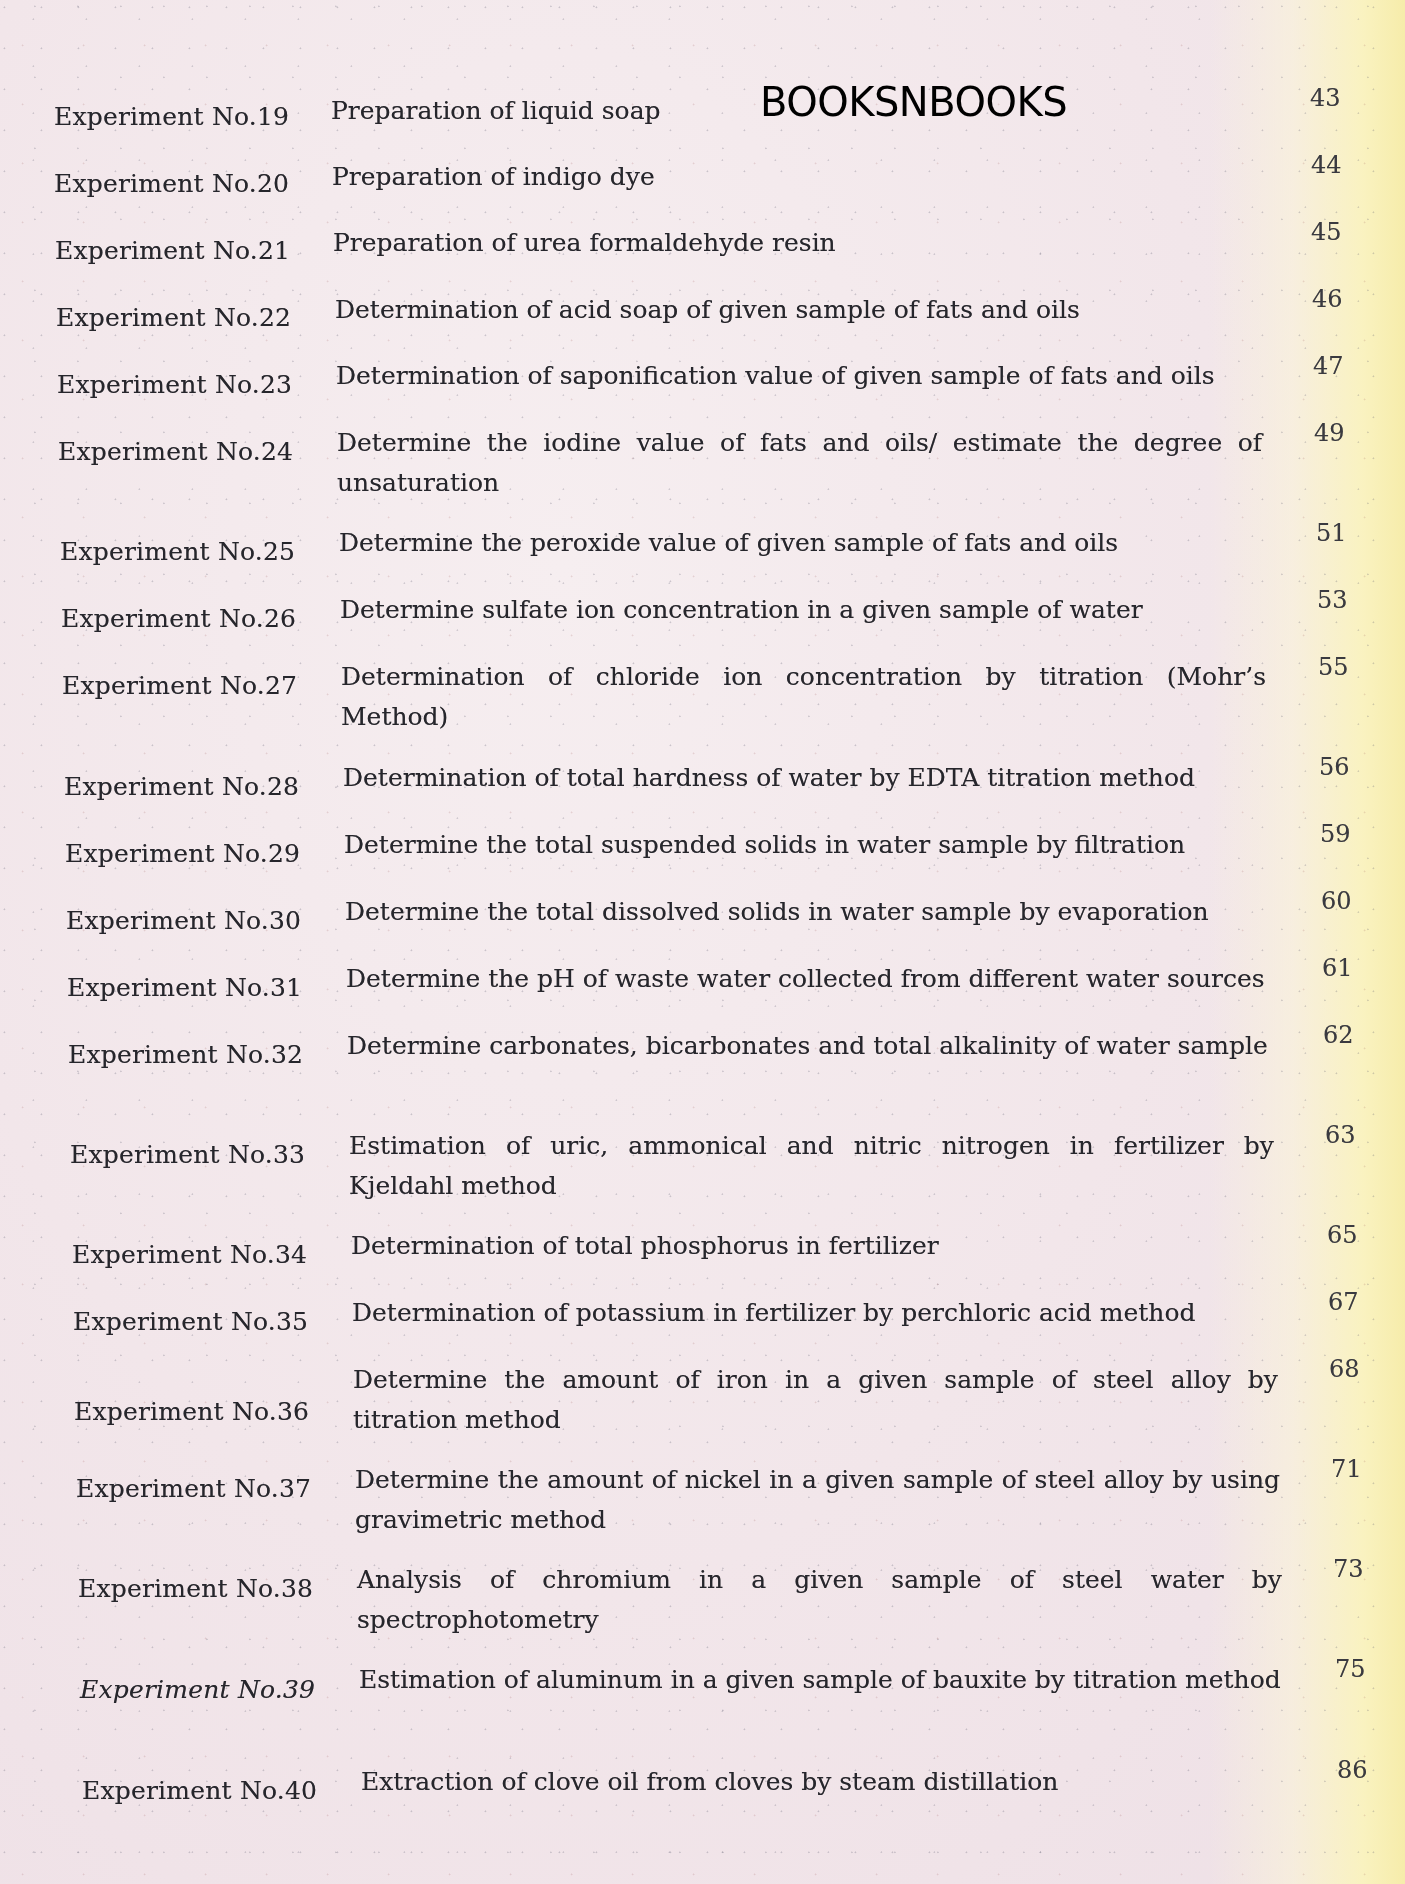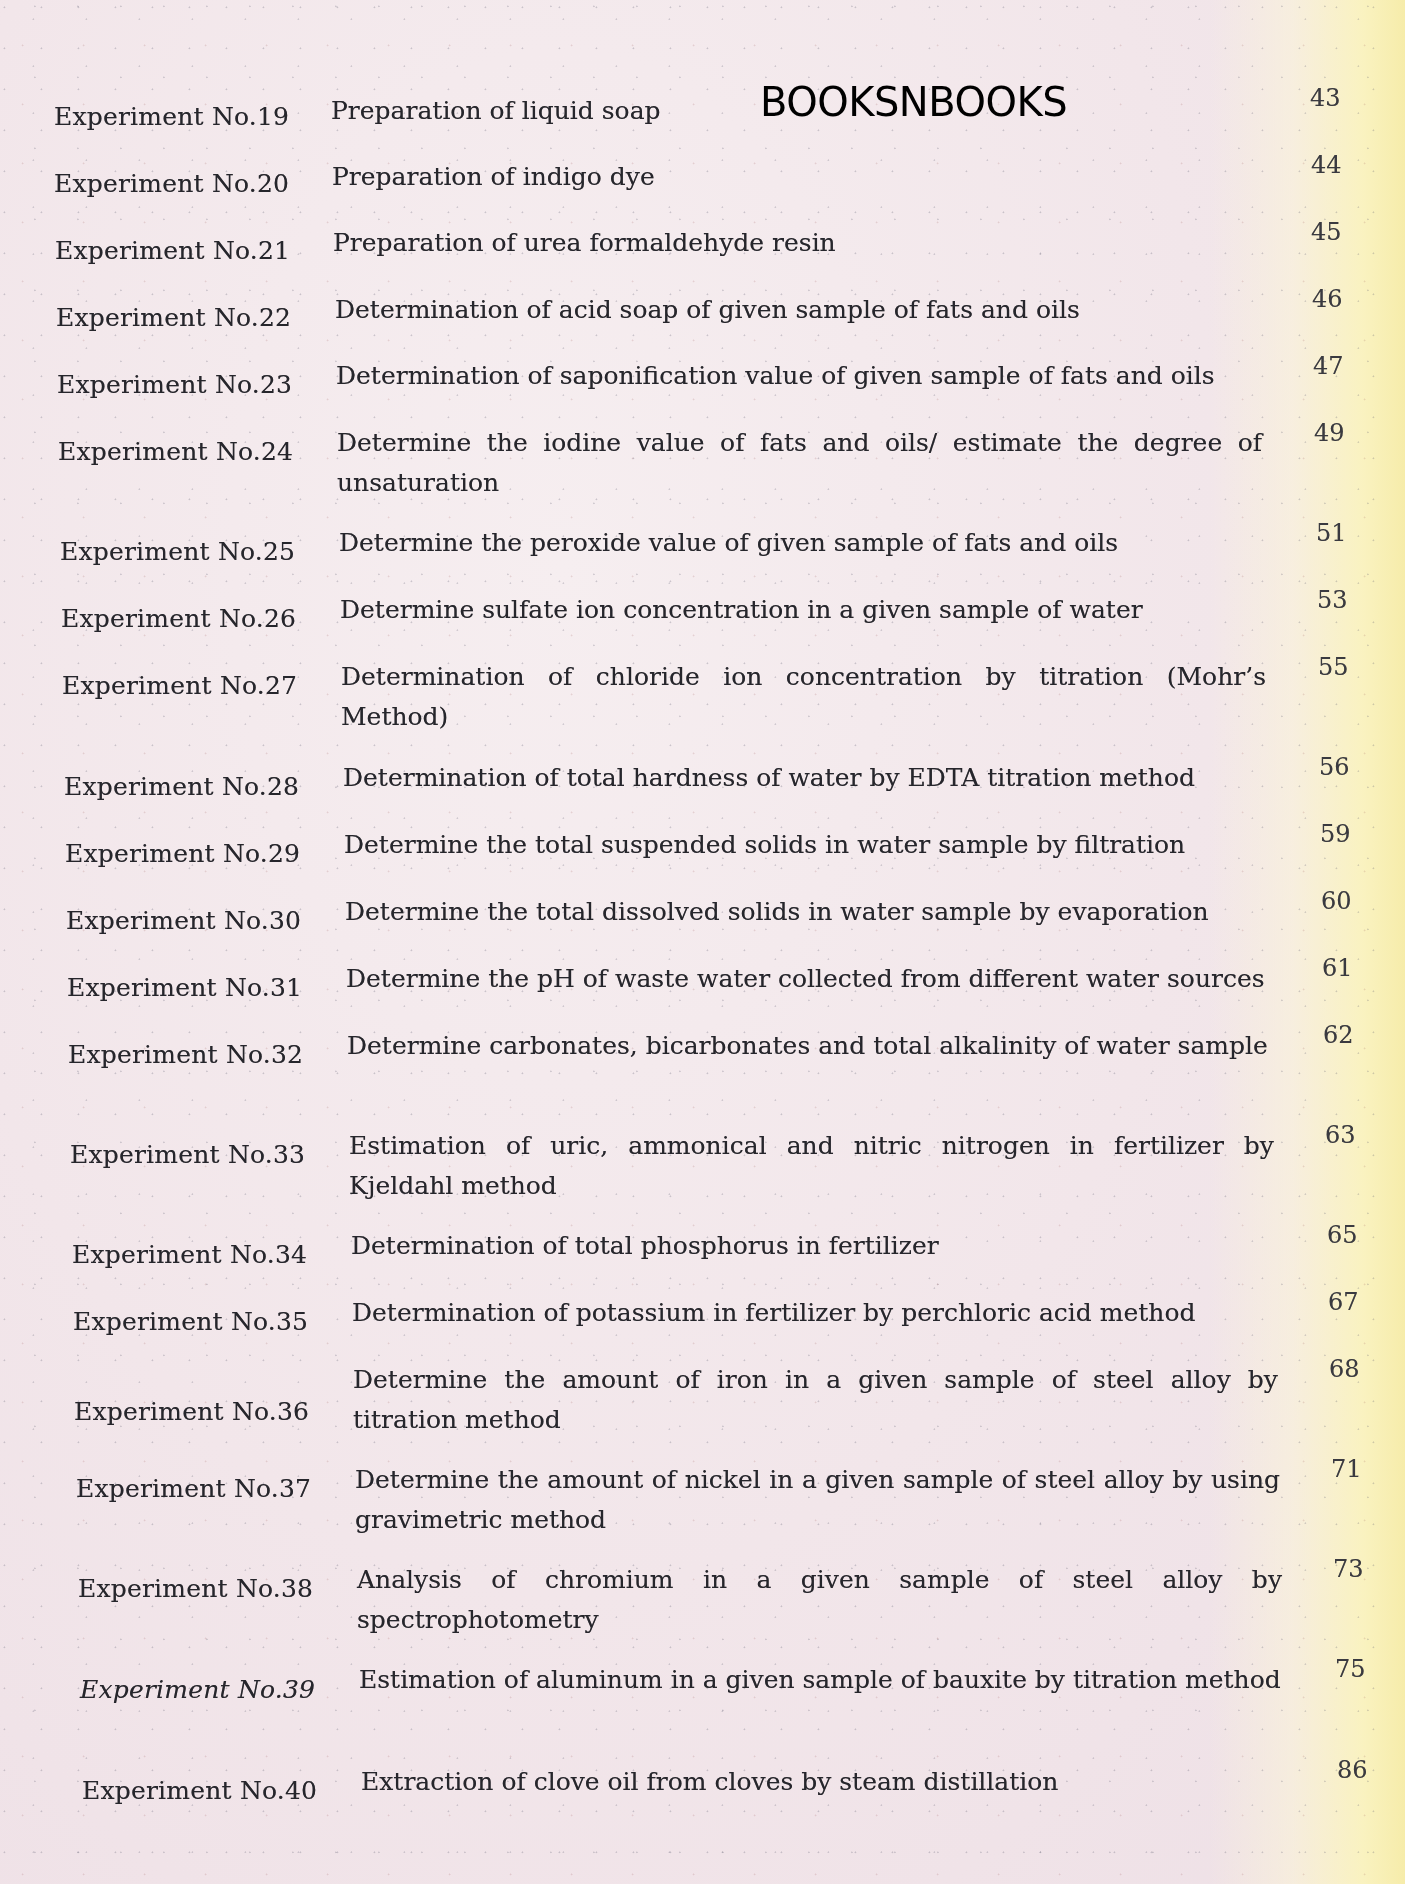--- a/index.html
+++ b/index.html
@@ -201,21 +201,21 @@
   </div>
 
   <div class="entry">
     <span class="exp-label" style="left:76px; top:1474px;">Experiment No.37</span>
     <span class="exp-title two-line" style="left:355px; top:1460px; width:925px;">Determine the amount of nickel in a given sample of steel alloy by using gravimetric method</span>
     <span class="exp-page" style="left:1331px; top:1455px;">71</span>
   </div>
 
   <div class="entry">
     <span class="exp-label" style="left:78px; top:1574px;">Experiment No.38</span>
-    <span class="exp-title two-line" style="left:357px; top:1560px; width:925px;">Analysis of chromium in a given sample of steel alloy by spectrophotometry</span>
+    <span class="exp-title two-line" style="left:357px; top:1560px; width:925px;">Analysis of chromium in a given sample of steel water by spectrophotometry</span>
     <span class="exp-page" style="left:1333px; top:1555px;">73</span>
   </div>
 
   <div class="entry">
     <span class="exp-label" style="left:80px; top:1675px;font-style:italic;">Experiment No.39</span>
     <span class="exp-title two-line" style="left:359px; top:1660px; width:925px;">Estimation of aluminum in a given sample of bauxite by titration method</span>
     <span class="exp-page" style="left:1335px; top:1655px;">75</span>
   </div>
 
   <div class="entry">

